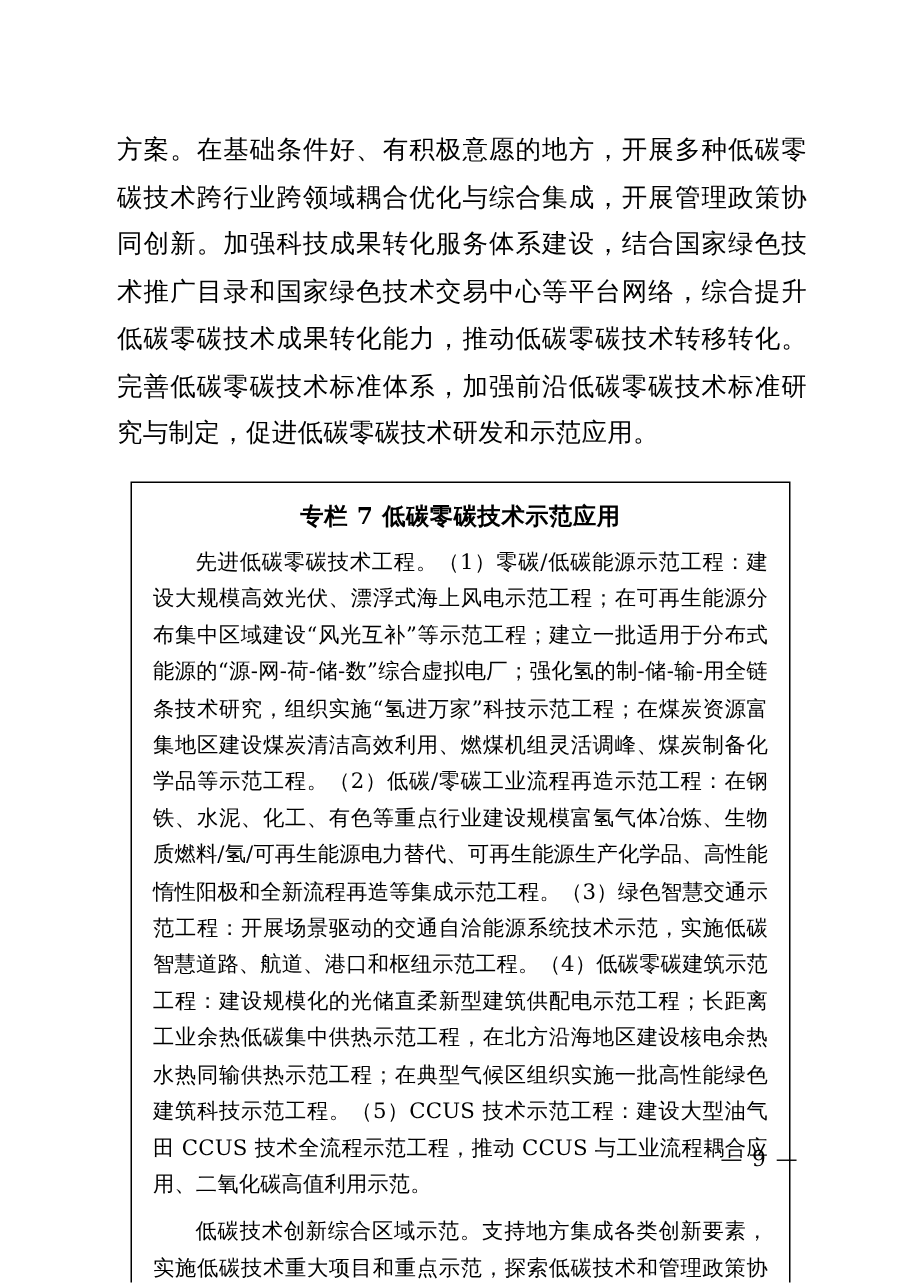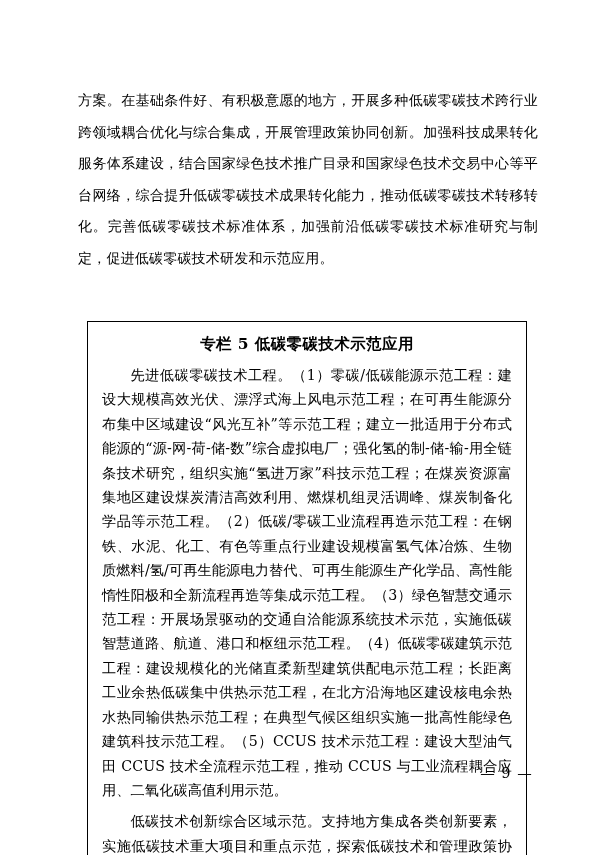--- a/index.html
+++ b/index.html
@@ -21,21 +21,21 @@
     top: 0;
     width: 613px;
     height: 855px;
     box-sizing: border-box;
   }
   .body-text {
     position: absolute;
     left: 78px;
     top: 85px;
     width: 460px;
-    font-size: 14px;
+    font-size: 17px;
     line-height: 31.5px;
     text-align: justify;
     text-justify: inter-ideograph;
     letter-spacing: 0.2px;
   }
   .body-text p {
     margin: 0;
   }
   .box {
     position: absolute;
@@ -85,21 +85,21 @@
 </head>
 <body>
 
 <div class="page">
 
   <div class="body-text">
     <p>方案。在基础条件好、有积极意愿的地方，开展多种低碳零碳技术跨行业跨领域耦合优化与综合集成，开展管理政策协同创新。加强科技成果转化服务体系建设，结合国家绿色技术推广目录和国家绿色技术交易中心等平台网络，综合提升低碳零碳技术成果转化能力，推动低碳零碳技术转移转化。完善低碳零碳技术标准体系，加强前沿低碳零碳技术标准研究与制定，促进低碳零碳技术研发和示范应用。</p>
   </div>
 
   <div class="box">
-    <div class="box-title">专栏 5  低碳零碳技术示范应用</div>
+    <div class="box-title">专栏 7  低碳零碳技术示范应用</div>
     <div class="box-body">
       <p>先进低碳零碳技术工程。（1）零碳/低碳能源示范工程：建设大规模高效光伏、漂浮式海上风电示范工程；在可再生能源分布集中区域建设“风光互补”等示范工程；建立一批适用于分布式能源的“源-网-荷-储-数”综合虚拟电厂；强化氢的制-储-输-用全链条技术研究，组织实施“氢进万家”科技示范工程；在煤炭资源富集地区建设煤炭清洁高效利用、燃煤机组灵活调峰、煤炭制备化学品等示范工程。（2）低碳/零碳工业流程再造示范工程：在钢铁、水泥、化工、有色等重点行业建设规模富氢气体冶炼、生物质燃料/氢/可再生能源电力替代、可再生能源生产化学品、高性能惰性阳极和全新流程再造等集成示范工程。（3）绿色智慧交通示范工程：开展场景驱动的交通自洽能源系统技术示范，实施低碳智慧道路、航道、港口和枢纽示范工程。（4）低碳零碳建筑示范工程：建设规模化的光储直柔新型建筑供配电示范工程；长距离工业余热低碳集中供热示范工程，在北方沿海地区建设核电余热水热同输供热示范工程；在典型气候区组织实施一批高性能绿色建筑科技示范工程。（5）CCUS 技术示范工程：建设大型油气田 CCUS 技术全流程示范工程，推动 CCUS 与工业流程耦合应用、二氧化碳高值利用示范。</p>
       <p>低碳技术创新综合区域示范。支持地方集成各类创新要素，实施低碳技术重大项目和重点示范，探索低碳技术和管理政策协同创新，打造低碳技术创新驱动低碳发展典范。支持国家高新区等重点园区实施循环化、低碳化改造，开展跨行业绿色低碳技术耦合优化与集成应用；以数据中心电源、电动车充电设施等应用场景为重点，开展“百城亿芯”应用示范工程，建设绿色低碳工业园区。支持基础条件</p>
     </div>
   </div>
 
   <div class="page-number">
     <span class="pn-inner">— 9 —</span>
   </div>
 

